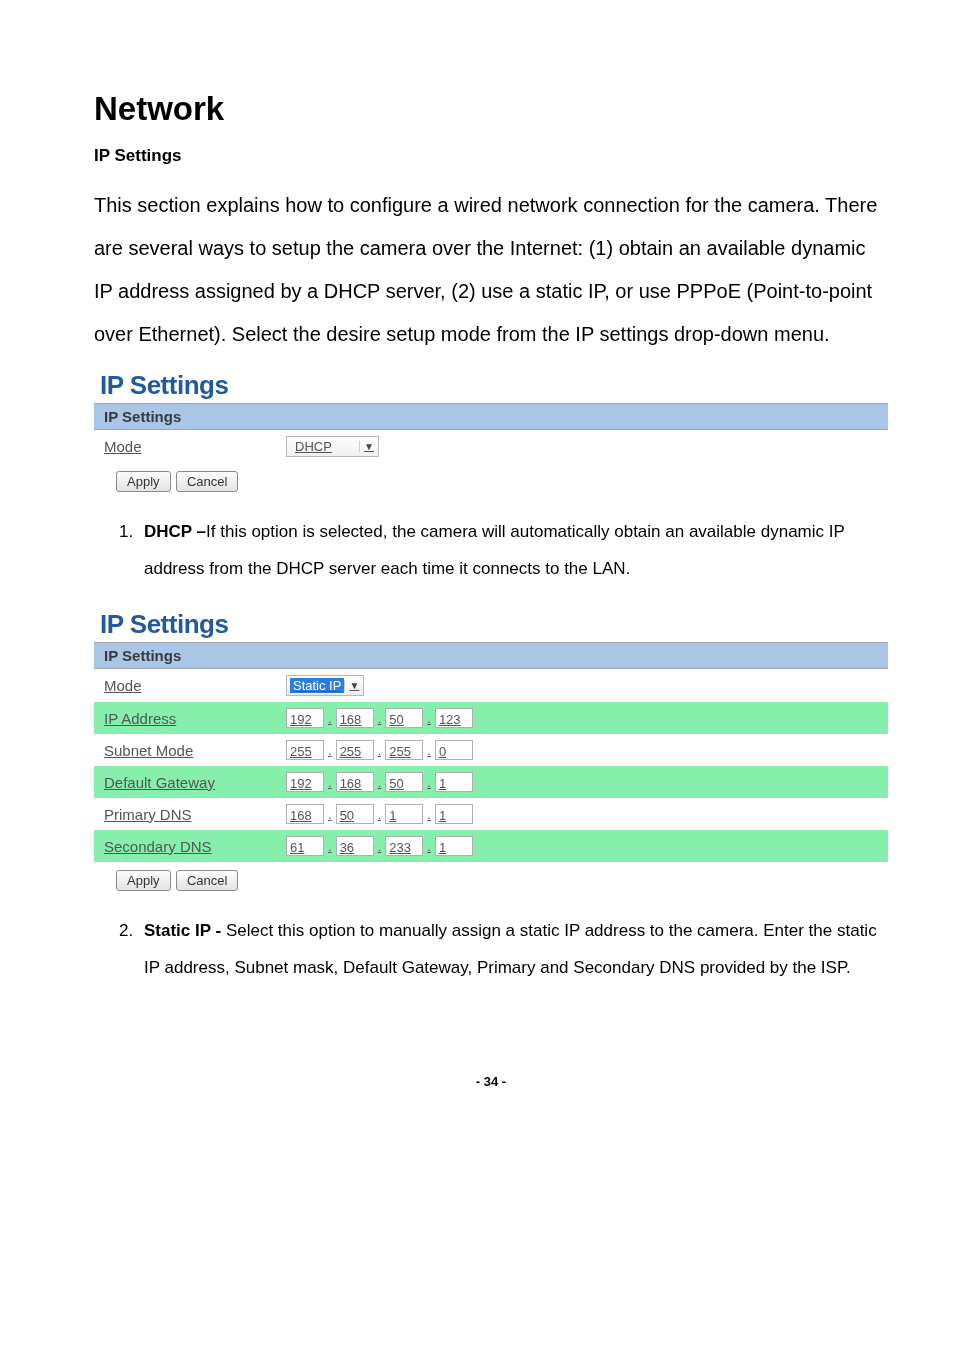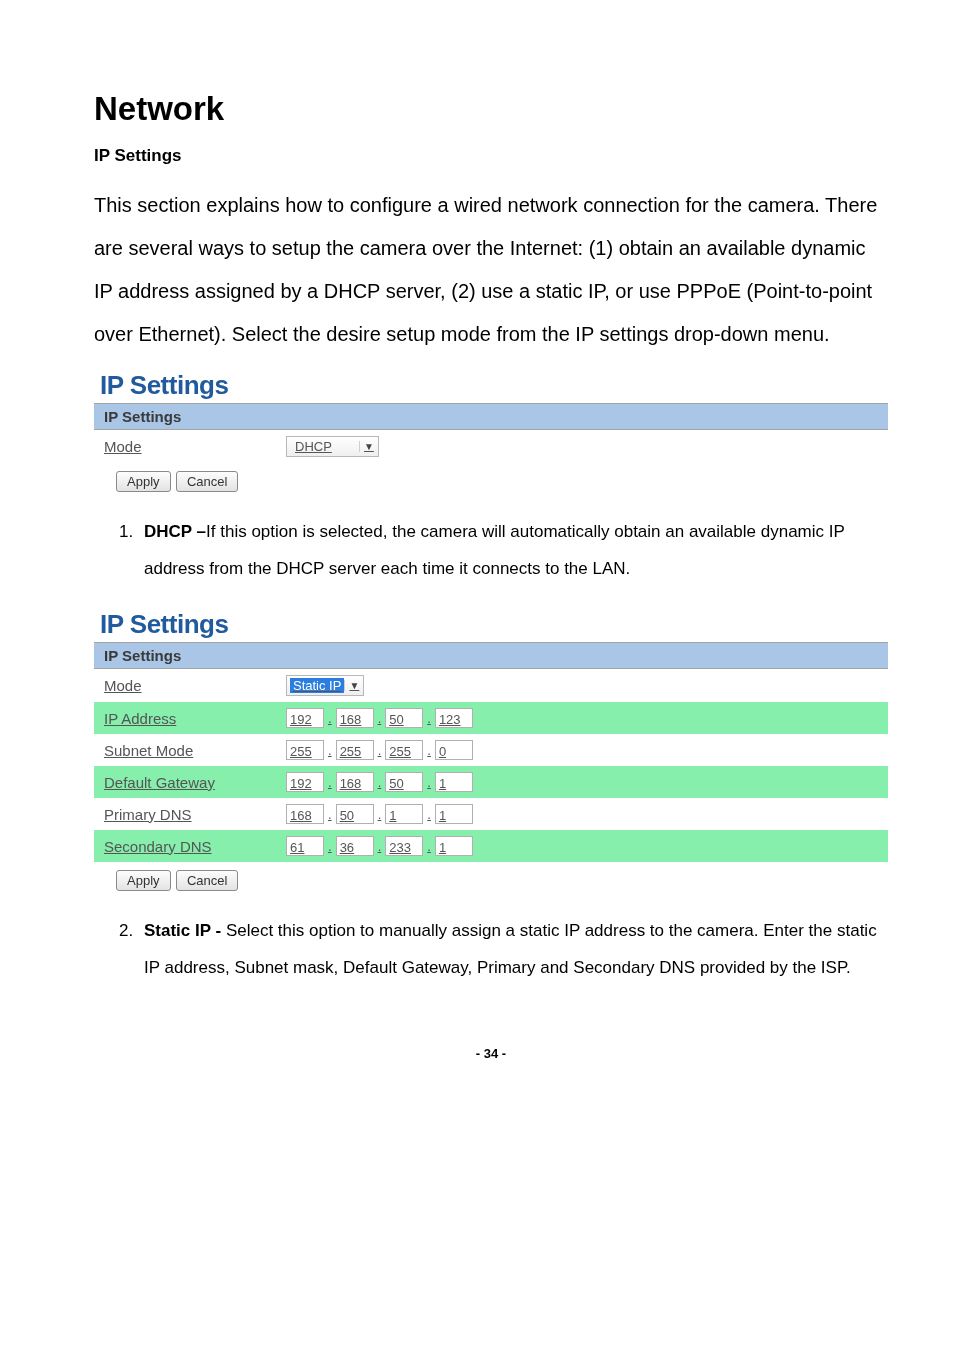--- a/index.html
+++ b/index.html
@@ -136,21 +136,21 @@
   }
   .ip-octet .dot {
     font-size: 13px;
     color: #555;
     margin: 0 4px 2px 2px;
   }
   .footer {
     text-align: center;
     font-size: 13px;
     font-weight: bold;
-    margin-top: 60px;
+    margin-top: 88px;
   }
 </style>
 </head>
 <body>
 
 <div class="page">
 
   <h1 class="section-title">Network</h1>
 
   <h2 class="subheading">IP Settings</h2>

